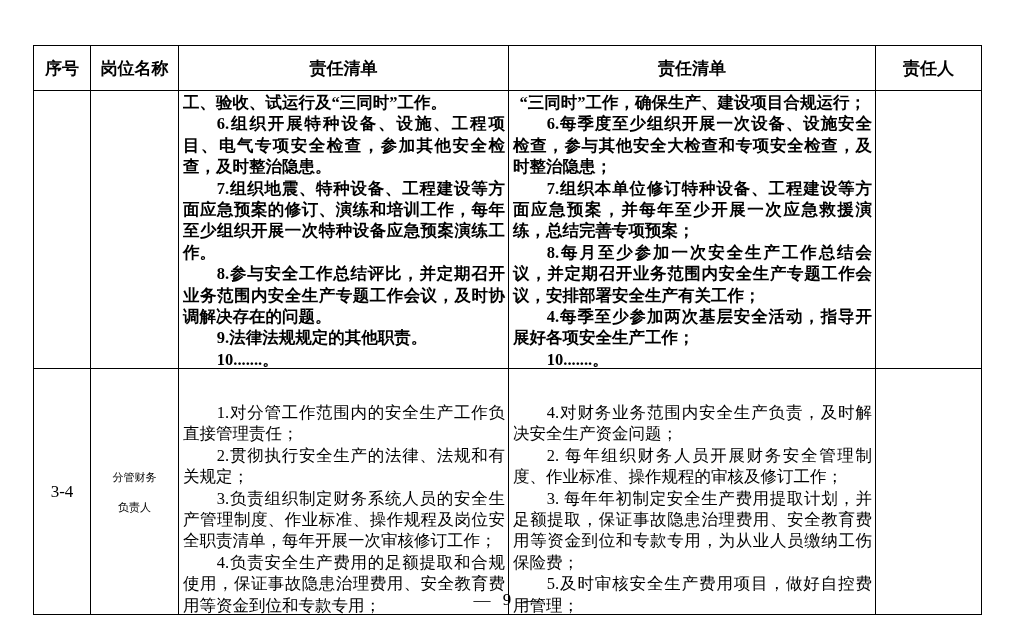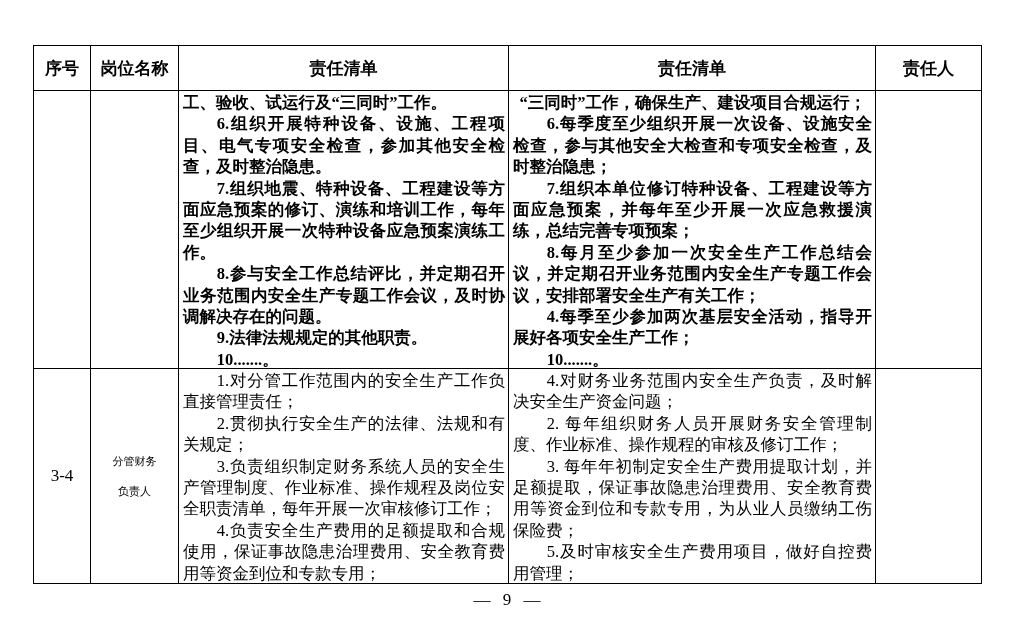--- a/index.html
+++ b/index.html
@@ -17,21 +17,21 @@
   }
   th,td{border:1.5px solid #000000;padding:0;}
   thead tr{height:45px;}
   th{font-size:17px;font-weight:bold;vertical-align:middle;}
   tr.r1{height:278px;}
   tr.r2{height:215px;}
   td.center{text-align:center;vertical-align:middle;font-size:17px;}
   td.text{vertical-align:top;}
   .cellbox{padding:1px 3px 0 4px;overflow:hidden;}
   .r1 .cellbox{height:275px;font-weight:bold;}
-  .r2 .cellbox{height:212px;}
+  .r2 .cellbox{height:212px;margin-top:32px;}
   .cellbox p{
     margin:0;font-size:16.5px;line-height:21.4px;
     text-align:justify;text-justify:inter-ideograph;
     word-break:break-all;
   }
   p.ind{text-indent:2.05em;}
   p.q{text-indent:0.4em;}
   .pos-line{display:block;line-height:30px;font-size:11px;text-align:center;}
   .footer{
     position:absolute;left:33px;top:590px;width:948px;

